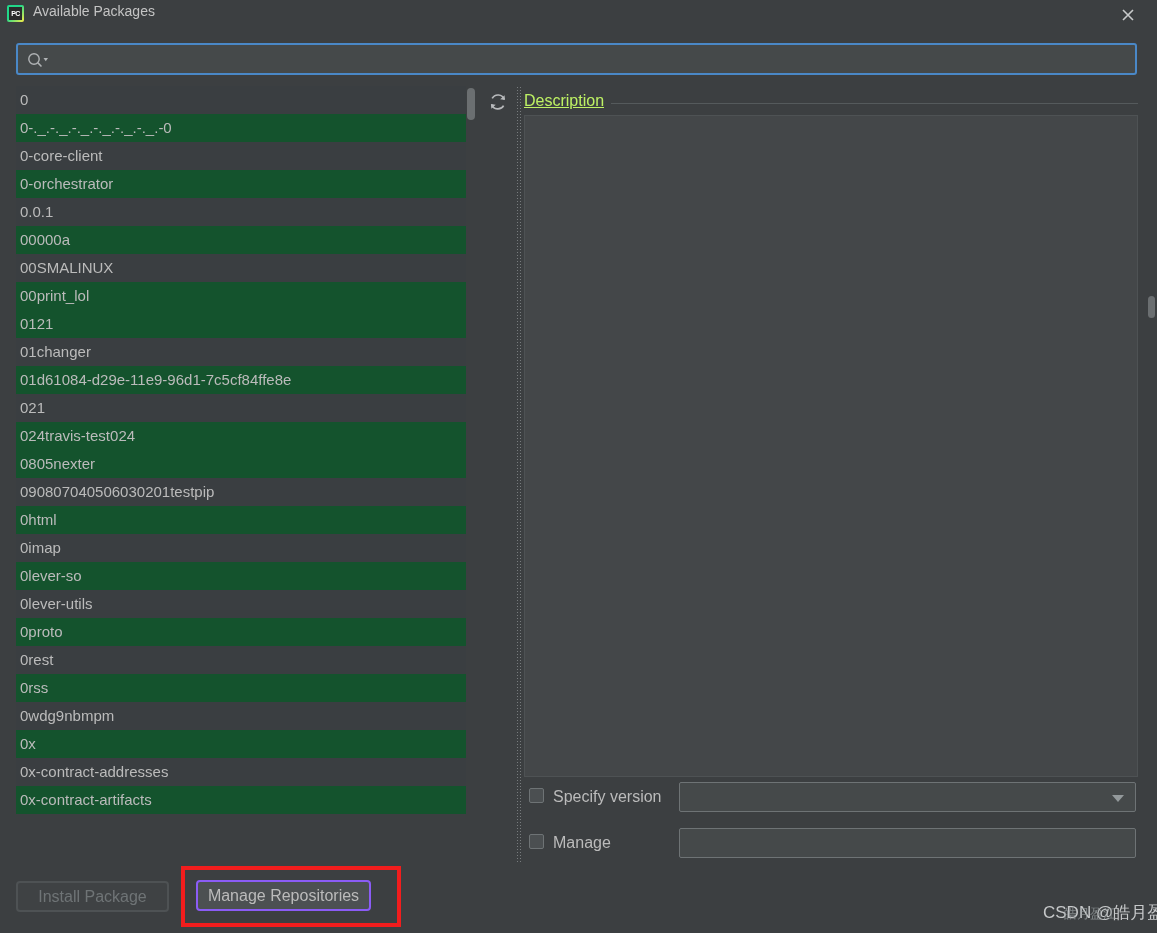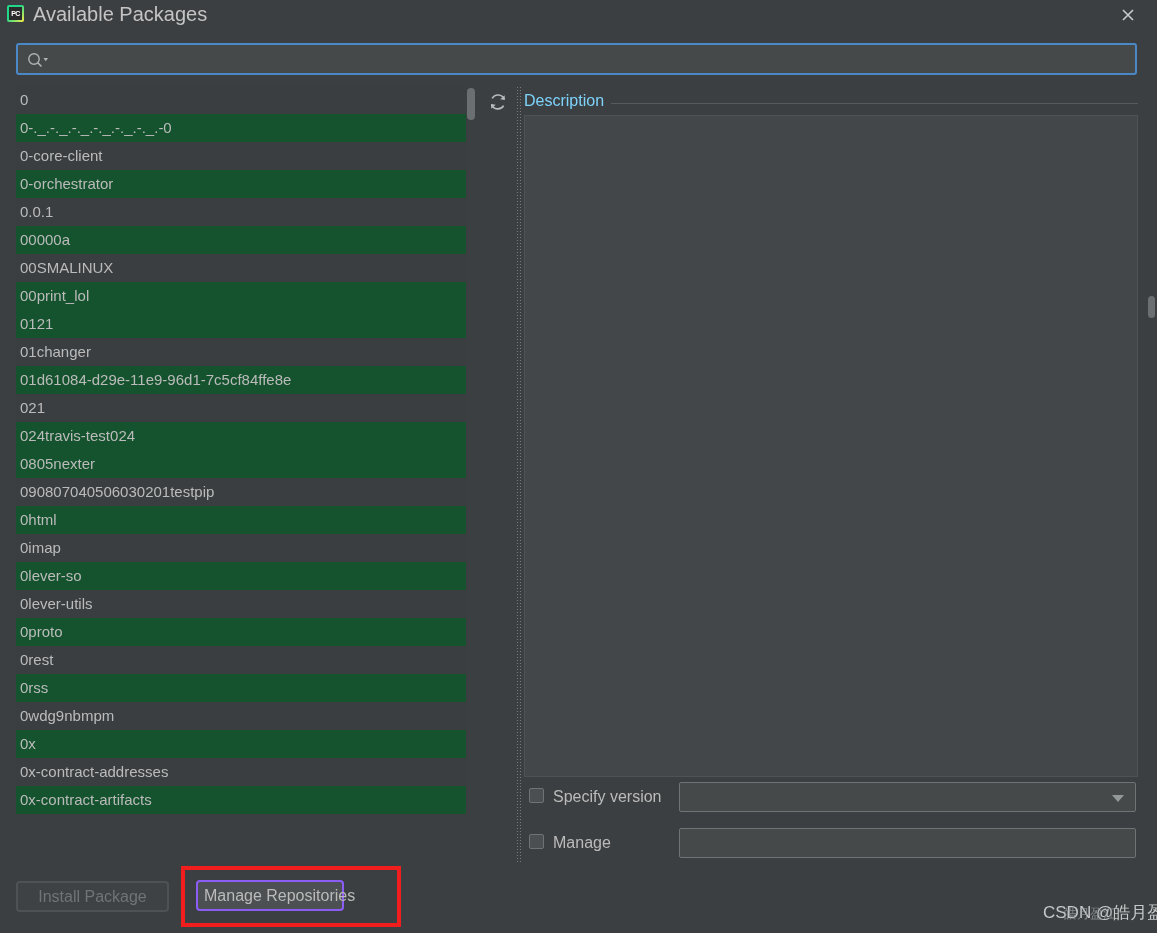--- a/index.html
+++ b/index.html
@@ -37,21 +37,21 @@
     color: #ffffff;
     font-size: 7px;
     font-weight: bold;
     line-height: 13px;
     text-align: center;
     font-family: "Liberation Sans", sans-serif;
     letter-spacing: -0.5px;
   }
   .title-text {
     position: absolute; left: 33px; top: 3px;
-    font-size: 20px;
+    font-size: 14px;
     color: #c4c4c4;
     white-space: nowrap;
   }
   .close-btn {
     position: absolute; right: 16px; top: 2px;
     width: 26px; height: 26px;
     cursor: pointer;
   }
   .close-btn svg { display: block; }
 
@@ -128,24 +128,25 @@
     width: 5px; height: 778px;
     background-image: radial-gradient(#787c7e 0.8px, transparent 0.9px);
     background-size: 3px 3px;
     cursor: col-resize;
   }
 
   
   .desc-label {
     position: absolute; left: 524px; top: 92px;
     font-size: 16px;
-    color: #7dd3fc;
+    color: #bef264;
     background: #3c3f41;
     padding-right: 7px;
     z-index: 3;
+    text-decoration: underline;
   }
   .desc-rule {
     position: absolute; left: 524px; top: 103px;
     width: 614px; height: 1px;
     background: #555a5c;
     z-index: 1;
   }
   .desc-box {
     position: absolute; left: 524px; top: 115px;
     width: 614px; height: 662px;
@@ -221,21 +222,21 @@
     cursor: pointer;
     white-space: nowrap;
   }
   .btn.disabled {
     background: #3f4244;
     border-color: #4e5254;
     color: #6f7476;
     cursor: default;
   }
   .btn-install { left: 16px; top: 881px; width: 153px; }
-  .btn-manage  { left: 196px; top: 880px; width: 148px; }
+  .btn-manage  { left: 196px; top: 880px; width: 175px; }
 
   .red-box {
     position: absolute; left: 181px; top: 866px;
     width: 220px; height: 61px;
     border: 4px solid #f21d1d;
     pointer-events: none;
   }
 
   
   .watermark {

